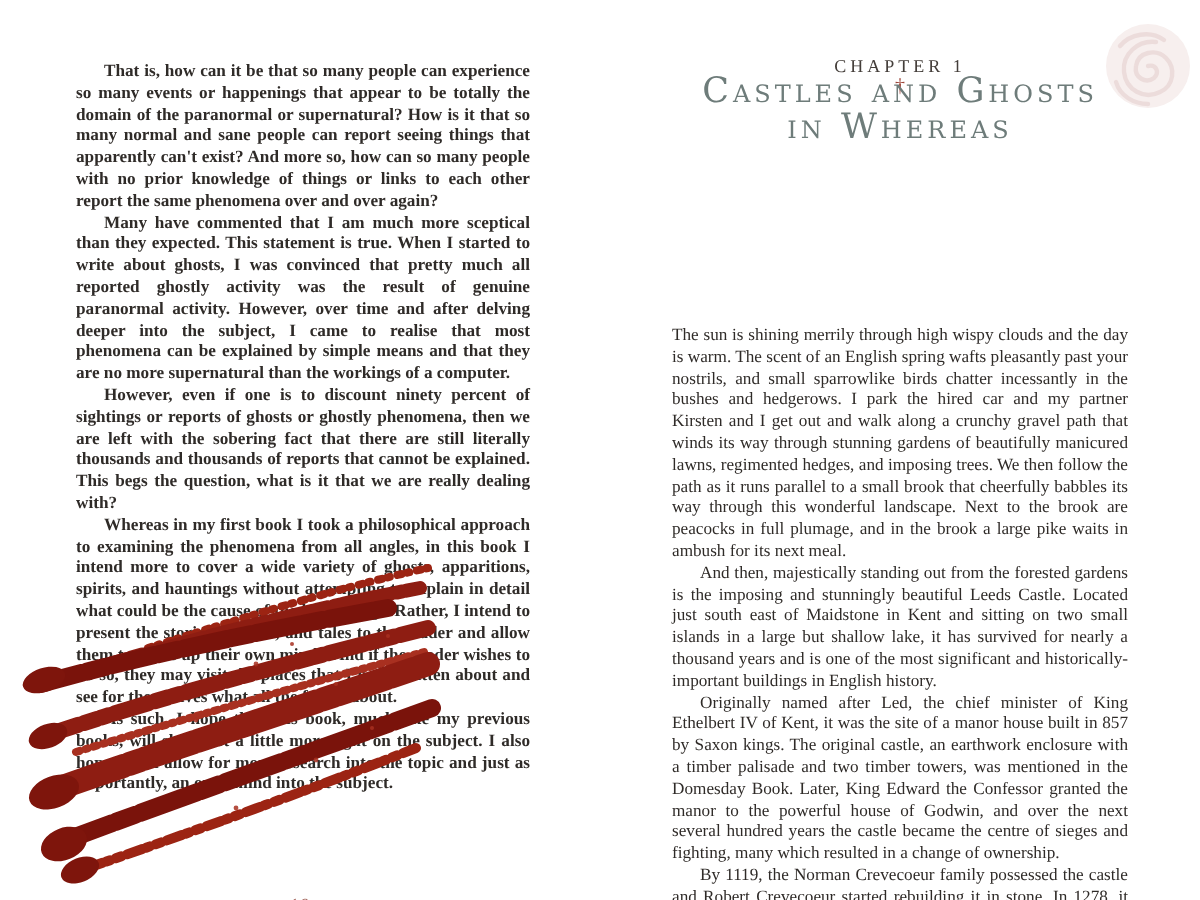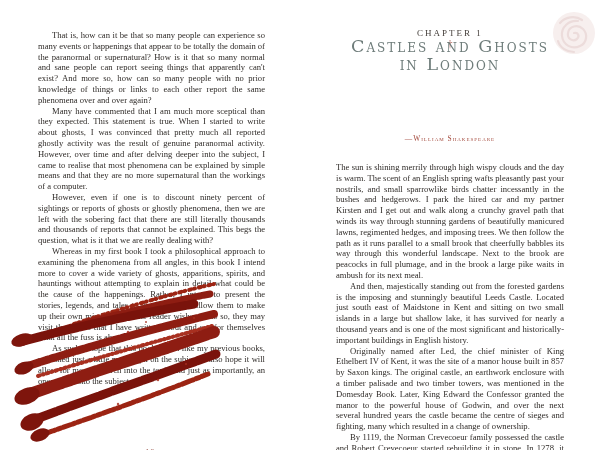--- a/index.html
+++ b/index.html
@@ -12,21 +12,21 @@
 
   
   .textblock{
     position:absolute;left:38px;width:227px;
     font-size:8.6px;line-height:10.8px;text-align:justify;
     color:#2f2b28;
     -webkit-hyphens:auto;
   }
   .textblock p{margin:0;text-indent:14px;}
   .textblock p.noindent{text-indent:0;}
-  #left-text{top:30px;}
+  #left-text{top:30px;font-weight:bold;}
   #right-text{top:162px;left:36px;width:228px;}
 
   
   .chapter-label{
     position:absolute;top:28px;left:0;width:100%;text-align:center;
     font-size:9px;letter-spacing:2px;color:#443e3a;
     font-family:"Liberation Serif",serif;
   }
   .cross{
     position:absolute;top:39px;left:0;width:100%;text-align:center;
@@ -115,26 +115,25 @@
         <path d="M10,14 c5,-6 15,-8 22,-3"></path>
         <path d="M8,32 c2,7 9,11 16,11"></path>
       </g>
     </svg>
 
     <div class="chapter-label">CHAPTER 1</div>
     <div class="cross">†</div>
 
     <div class="chapter-title">
       <div>Castles and Ghosts</div>
-      <div>in London</div>
+      <div>in Whereas</div>
     </div>
 
     <div class="epigraph">
     </div>
-    <div class="epigraph-attrib">—William Shakespeare</div>
 
     <div class="textblock" id="right-text">
       <p class="noindent">The sun is shining merrily through high wispy clouds and the day is warm. The scent of an English spring wafts pleasantly past your nostrils, and small sparrowlike birds chatter incessantly in the bushes and hedgerows. I park the hired car and my partner Kirsten and I get out and walk along a crunchy gravel path that winds its way through stunning gardens of beautifully manicured lawns, regimented hedges, and imposing trees. We then follow the path as it runs parallel to a small brook that cheerfully babbles its way through this wonderful landscape. Next to the brook are peacocks in full plumage, and in the brook a large pike waits in ambush for its next meal.</p>
       <p>And then, majestically standing out from the forested gardens is the imposing and stunningly beautiful Leeds Castle. Located just south east of Maidstone in Kent and sitting on two small islands in a large but shallow lake, it has survived for nearly a thousand years and is one of the most significant and historically-important buildings in English history.</p>
       <p>Originally named after Led, the chief minister of King Ethelbert IV of Kent, it was the site of a manor house built in 857 by Saxon kings. The original castle, an earthwork enclosure with a timber palisade and two timber towers, was mentioned in the Domesday Book. Later, King Edward the Confessor granted the manor to the powerful house of Godwin, and over the next several hundred years the castle became the centre of sieges and fighting, many which resulted in a change of ownership.</p>
       <p>By 1119, the Norman Crevecoeur family possessed the castle and Robert Crevecoeur started rebuilding it in stone. In 1278, it was given to King Edward I of England and this began a long line of royal ownership. King Edward I quickly added a fortified mill and barbican and made extensive alterations to the castle, including the moat. He also enlarged the castle by building an outer stone wall around the edge of the larger island including cylindrical open-backed towers. The gatehouse was also improved.</p>
     </div>
 
     <div class="page-number">1</div>
   </div>

